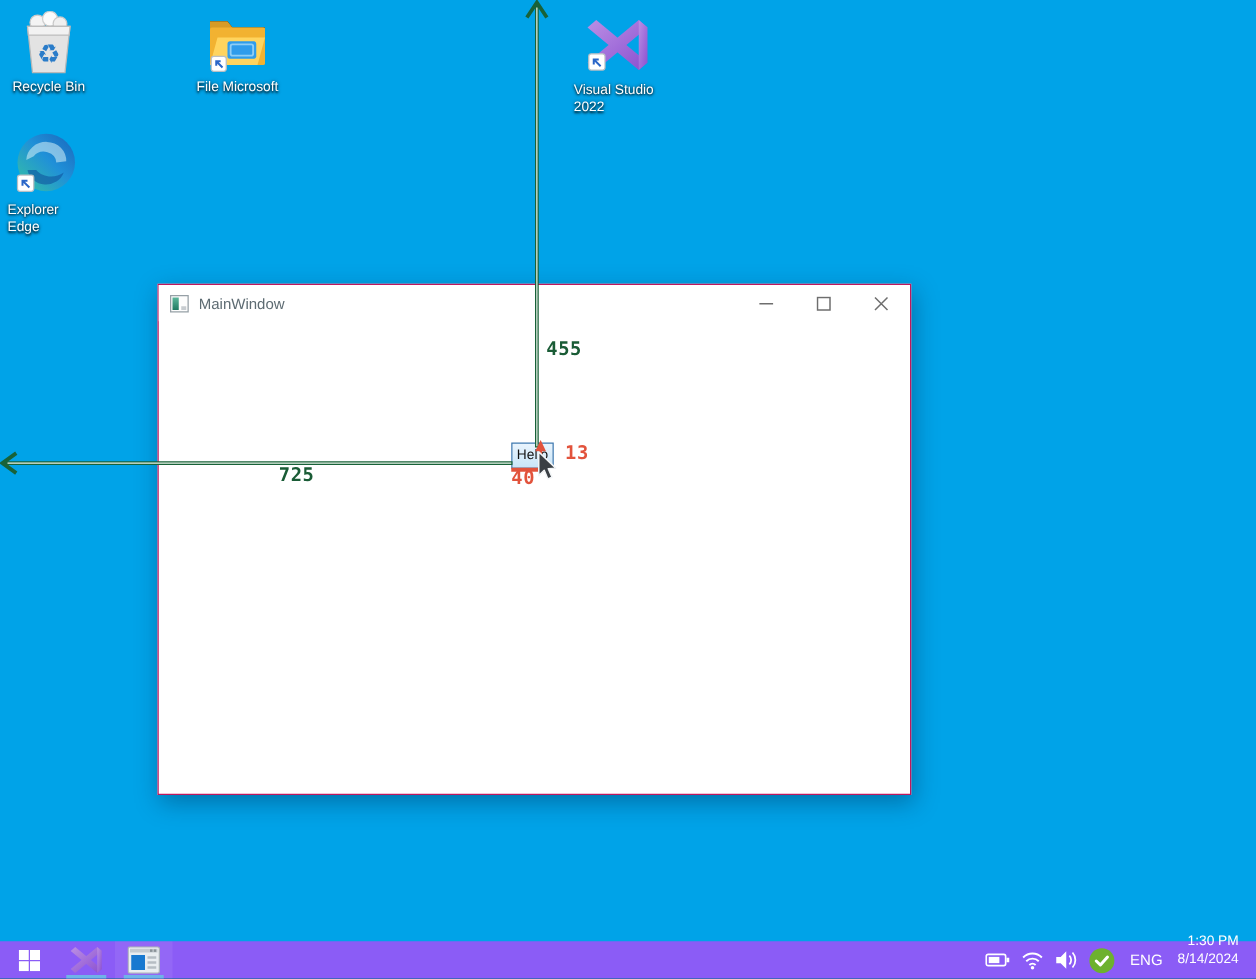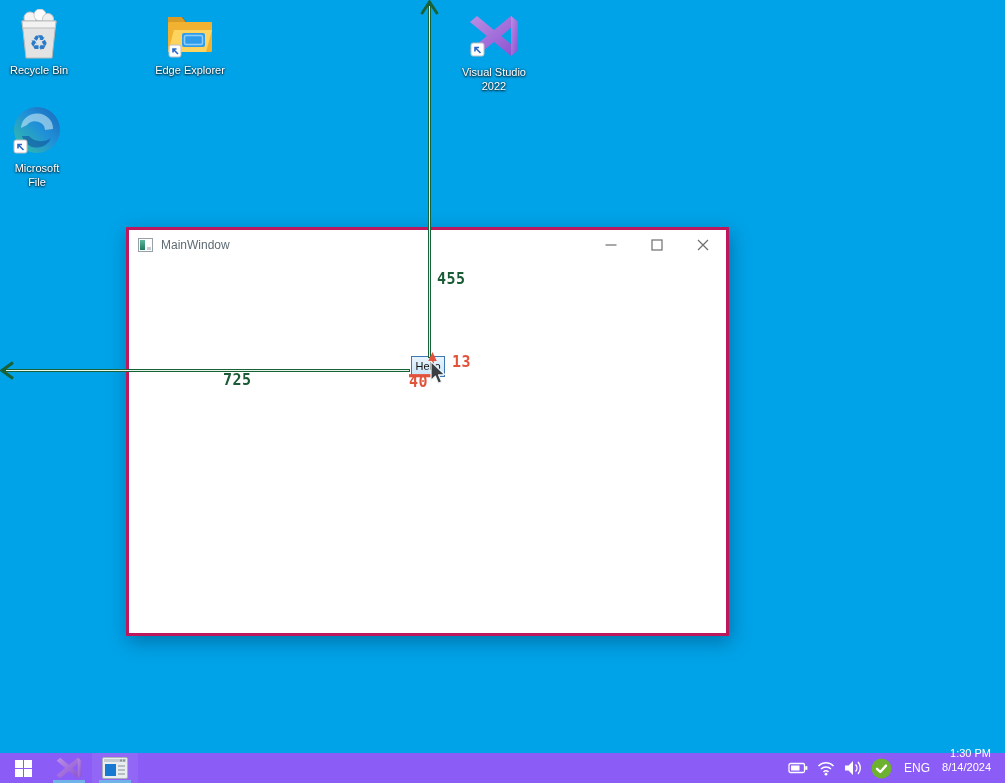--- a/index.html
+++ b/index.html
@@ -5,32 +5,32 @@
   html,body{margin:0;padding:0;background:#222;}
   #screen{
     position:relative;width:1005px;height:783px;overflow:hidden;
     background:#00a3e8;
     font-family:"Liberation Sans",sans-serif;
     -webkit-font-smoothing:antialiased;
   }
   
   .dicon{position:absolute;width:78px;display:flex;flex-direction:column;align-items:center;cursor:default;z-index:1}
   .dicon .art{display:block}
-  .dlabel{margin-top:2px;font-size:11px;line-height:14px;color:#fff;text-align:center;
+  .dlabel{margin-top:2px;font-size:11px;line-height:14px;color:#fff;text-align:left;
           text-shadow:0 1px 2px rgba(0,0,0,.9),0 0 3px rgba(0,0,0,.55);}
   #di-recycle{left:0px;top:9px}
   #di-explorer{left:151px;top:9px}
   #di-vs{left:455px;top:9px}
   #di-vs .dlabel{width:70px}
   #di-edge{left:-2px;top:105px}
   #di-edge .dlabel{width:62px}
 
   
   #mainwindow{position:absolute;left:126px;top:227px;width:603px;height:409px;background:#fff;
-              border:3px solid #be185d;box-shadow:2px 6px 18px rgba(0,30,60,.35);z-index:2;box-sizing:border-box}
+              border:1px solid #be185d;box-shadow:2px 6px 18px rgba(0,30,60,.35);z-index:2;box-sizing:border-box}
   .titlebar{height:29px;display:flex;align-items:center;background:#fff}
   .appicon{width:13px;height:12px;margin-left:9px;border:1px solid #96a0a6;background:#fdfdfd;position:relative;flex:none}
   .appicon::before{content:"";position:absolute;left:1px;top:1px;bottom:1px;width:5px;background:linear-gradient(#5cb69b,#1e7a62)}
   .appicon::after{content:"";position:absolute;right:1px;bottom:1px;width:4px;height:3px;background:#c7ccd0}
   .wtitle{font-size:12px;color:#5d6b72;margin-left:8px}
   .controls{margin-left:auto;display:flex;height:100%}
   .wbtn{width:46px;height:100%;display:flex;align-items:center;justify-content:center}
   .client{position:relative;height:378px}
   .hello{position:absolute;left:282px;top:97px;width:34px;height:21px;box-sizing:border-box;
          background:linear-gradient(#e9f4fd,#c9e5f8);border:1px solid #3d78b0;
@@ -84,21 +84,21 @@
       <path d="M3,8 h14 l4,5 h26 v8 H3 Z" fill="#d79b26"></path>
       <rect x="3" y="13" width="44" height="30" rx="1.5" fill="#f2b231"></rect>
       <path d="M3,43 L9,21 h38 l-6,22 Z" fill="#ffd45e"></path>
       <rect x="17" y="24" width="23" height="14" rx="2" fill="#2f9ceb"></rect>
       <rect x="19.5" y="26.5" width="18" height="9" rx="1.5" fill="none" stroke="#8ecdf5" stroke-width="1.5"></rect>
       <g>
         <rect x="4" y="36" width="12" height="12" rx="2" fill="#fff" stroke="#b9bfc4"></rect>
         <path d="M13,45 L8,40 M8,43.5 L8,40 L11.5,40" stroke="#2a66c8" stroke-width="1.6" fill="none"></path>
       </g>
     </svg>
-    <div class="dlabel">Edge Explorer</div>
+    <div class="dlabel">File Microsoft</div>
   </div>
 
   <div class="dicon" id="di-vs">
     <svg class="art" width="54" height="54" viewBox="-27 -27 54 54">
       <defs>
         <linearGradient id="vsg" x1="0" y1="0" x2="1" y2="1">
           <stop offset="0" stop-color="#bb8fe4"></stop>
             <stop offset="1" stop-color="#8a4fd0"></stop>
         </linearGradient>
       </defs>
@@ -125,21 +125,21 @@
         </linearGradient>
       </defs>
       <circle cx="0" cy="-2" r="23" fill="url(#eg)"></circle>
       <path d="M-16,-4 a16,15 0 0 1 32,1 l-8,1 a10,9 0 0 0 -18,-5 z" fill="#d6f0f7" opacity=".55"></path>
       <path d="M-15,4 a15,14 0 0 0 29,2 c-7,5 -17,4 -22,-2 z" fill="#0f539f" opacity=".6"></path>
       <g>
         <rect x="-23" y="8" width="13" height="13" rx="2" fill="#fff" stroke="#b9bfc4"></rect>
         <path d="M-13.5,18 L-19,12.5 M-19,16.5 L-19,12.5 L-15,12.5" stroke="#2a66c8" stroke-width="1.6" fill="none"></path>
       </g>
     </svg>
-    <div class="dlabel">Microsoft File</div>
+    <div class="dlabel">Explorer Edge</div>
   </div>
 
   <div id="mainwindow">
     <div class="titlebar">
       <span class="appicon"></span>
       <span class="wtitle">MainWindow</span>
       <div class="controls">
         <div class="wbtn">
           <svg width="12" height="12" viewBox="0 0 12 12">
               <line x1="0.5" y1="6" x2="11.5" y2="6" stroke="#6e6e6e" stroke-width="1.2"></line>

